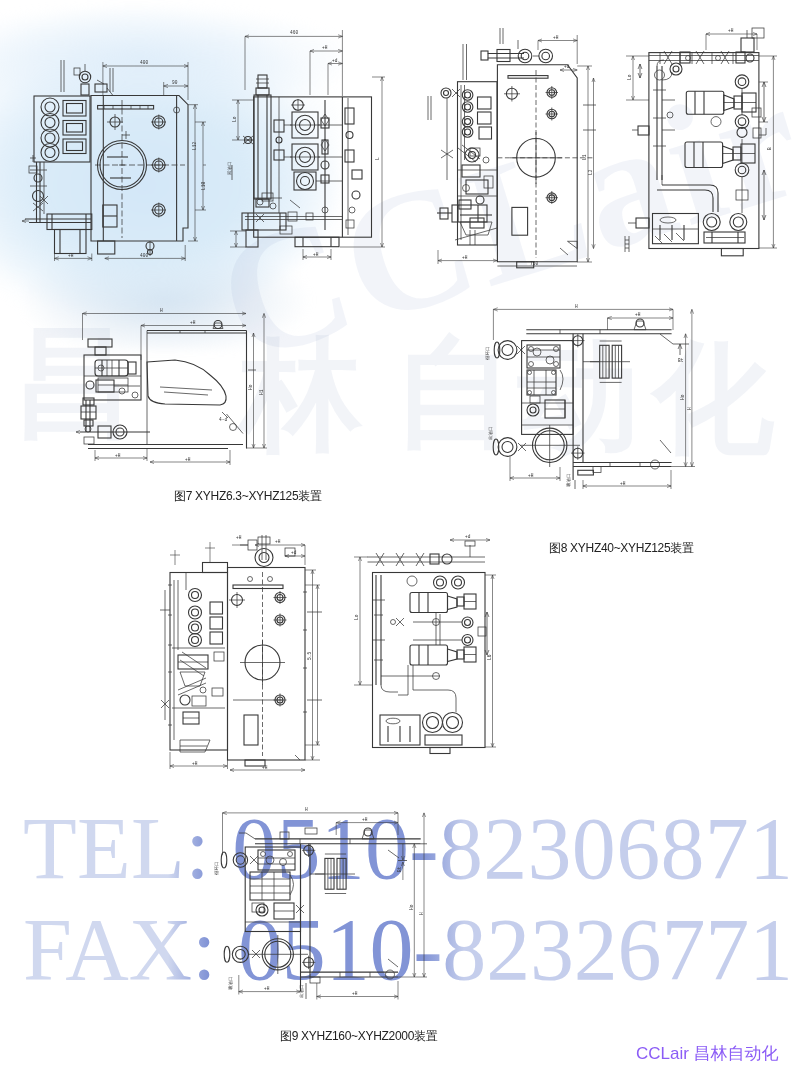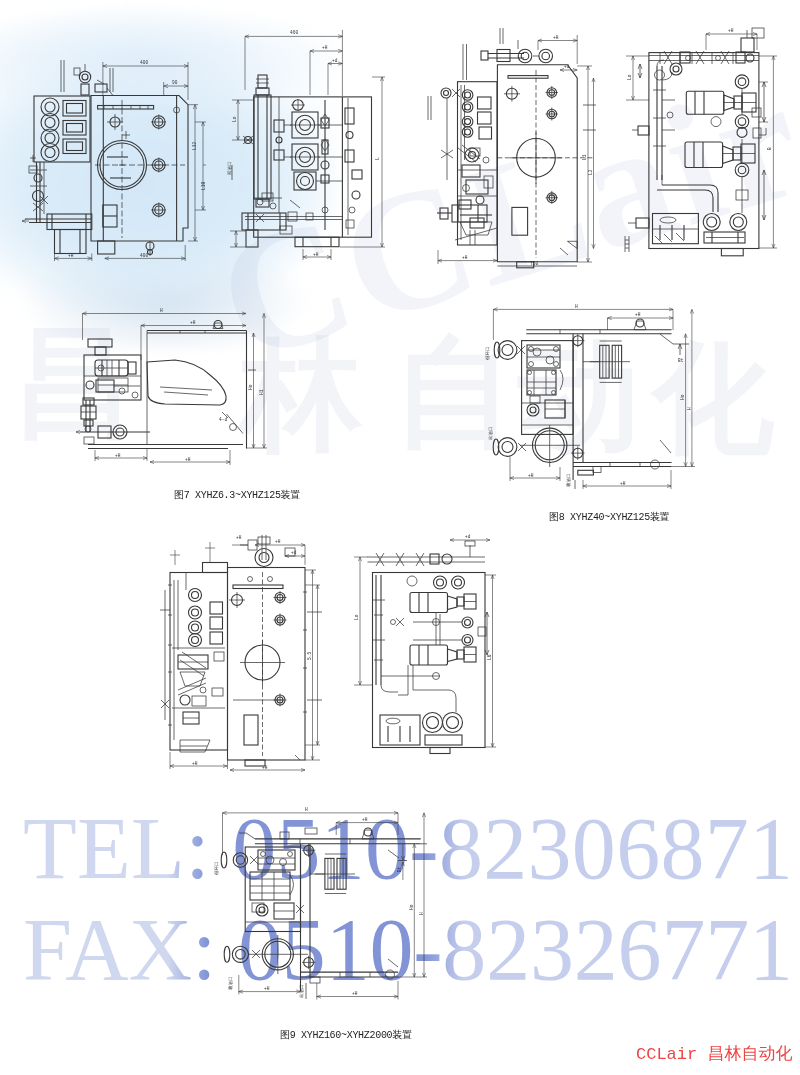--- a/index.html
+++ b/index.html
@@ -1,18 +1,18 @@
 <!DOCTYPE html>
 <html><head>
 <meta charset="utf-8">
 <style>
 html,body{margin:0;padding:0}
 #page{position:relative;width:800px;height:1075px;background:#fff;overflow:hidden;font-family:"Liberation Sans",sans-serif}
 .abs{position:absolute}
-.cap{position:absolute;color:#222;font-family:Liberation Mono, monospace;font-size:10px;letter-spacing:-0.3px;white-space:nowrap}
+.cap{position:absolute;color:#222;font-family:Liberation Sans, sans-serif;font-size:12px;letter-spacing:-0.3px;white-space:nowrap}
 </style>
 </head>
 <body>
 <div id="page">
 
 <div class="abs" style="left:-30px;top:5px;width:370px;height:345px;
 background:
 radial-gradient(ellipse 230px 60px at 170px 55px, #e0eefa 0%, rgba(224,238,250,0) 95%),
 radial-gradient(ellipse 200px 140px at 175px 180px, #d3e7f8 0%, #d9ebf8 50%, rgba(217,235,248,0) 98%),
 radial-gradient(ellipse 160px 65px at 195px 295px, #d5e3f0 0%, rgba(213,227,240,0) 92%),
@@ -1441,19 +1441,19 @@
           <line x1="398" y1="981" x2="398" y2="999.5"></line>
 <text x="352" y="995" class="lbl">+H</text>
 <line x1="306" y1="983" x2="306" y2="999" class="thin"></line>
 <text x="303" y="998" class="lbl" transform="rotate(-90 303 998)">出油口</text>
 </g>
 </g>
 </svg>
 
 <div class="cap" style="left:174px;top:488px">图7 XYHZ6.3~XYHZ125装置</div>
 
-<div class="cap" style="left:549px;top:510px">图8 XYHZ40~XYHZ125装置</div>
+<div class="cap" style="left:549px;top:540px">图8 XYHZ40~XYHZ125装置</div>
 
 <div class="cap" style="left:280px;top:1028px">图9 XYHZ160~XYHZ2000装置</div>
 
-<div class="abs" style="left:636px;top:1042px;font-size:17px;color:#ef4444;font-family:Liberation Mono, monospace;white-space:nowrap">CCLair 昌林自动化</div>
+<div class="abs" style="left:636px;top:1042px;font-size:17px;color:#8b5cf6;font-family:Liberation Sans, sans-serif;white-space:nowrap">CCLair 昌林自动化</div>
 
 </div>
 
 </body></html>

